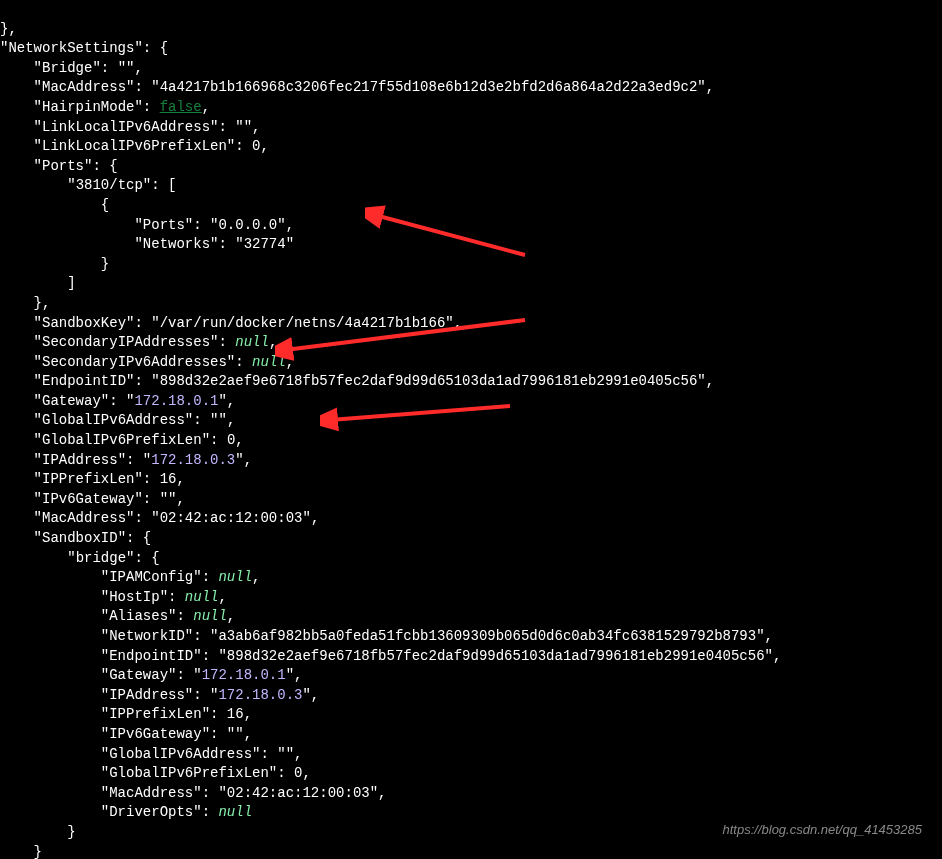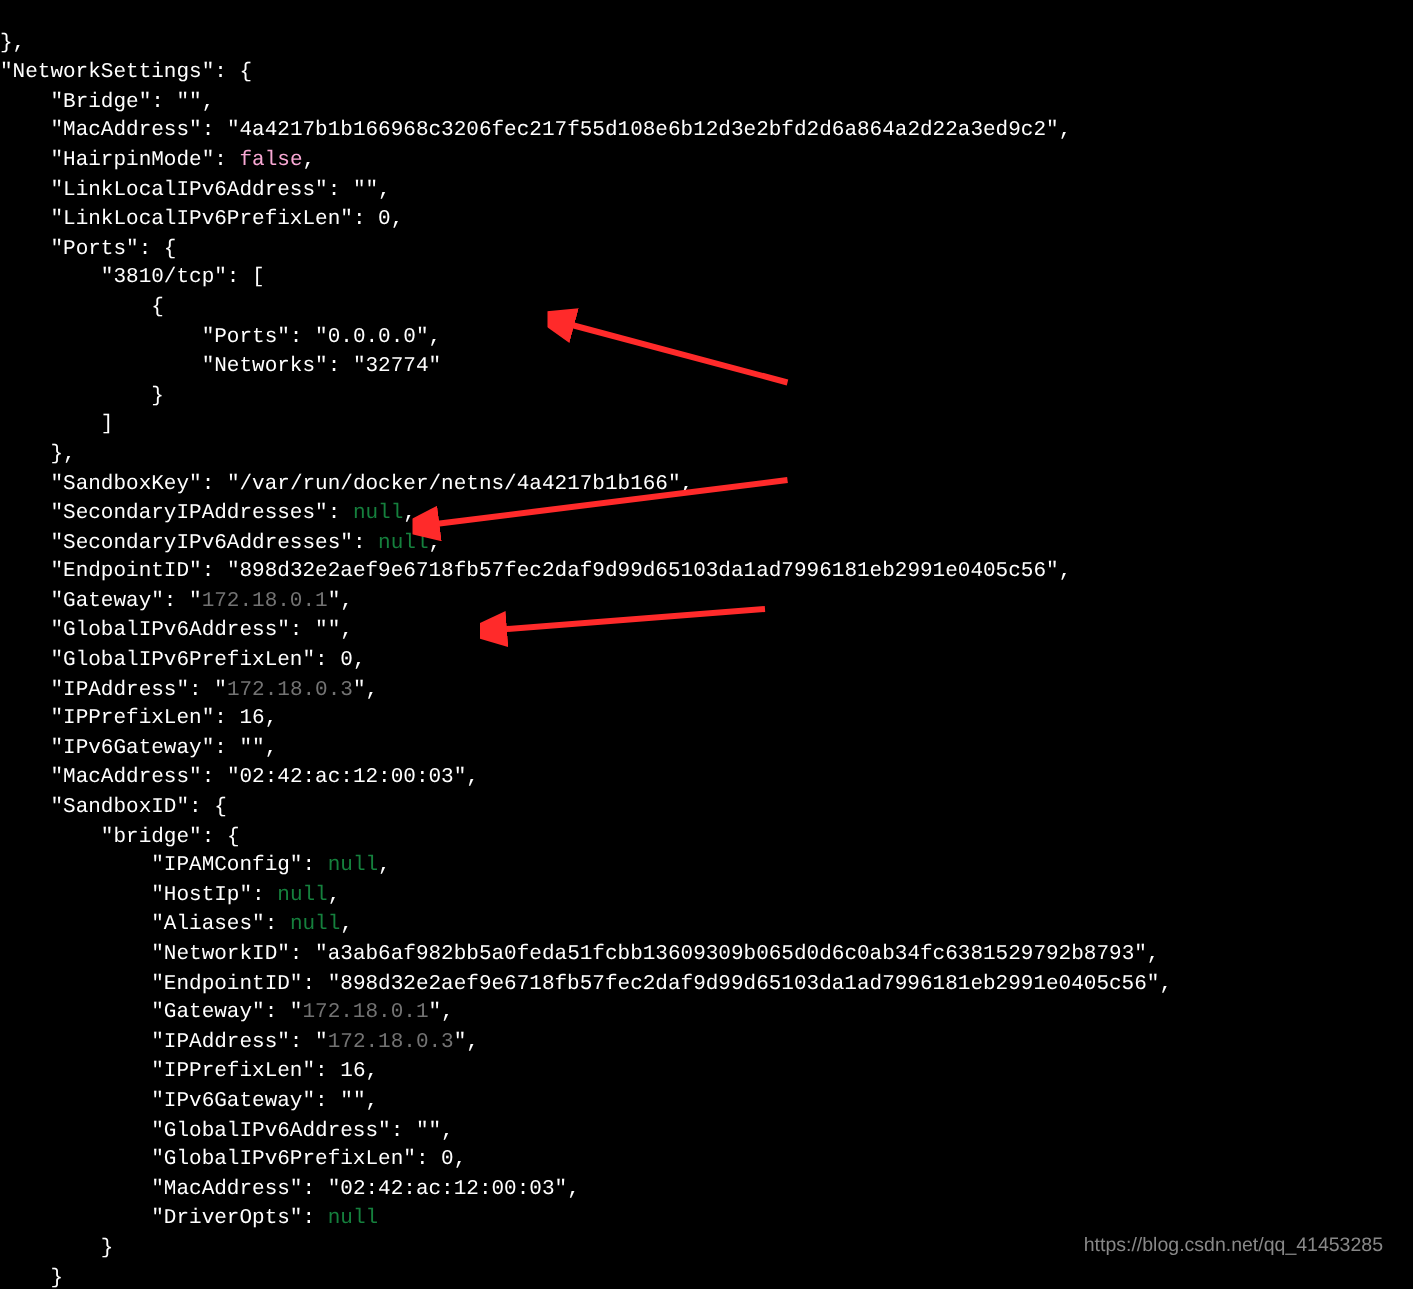--- a/index.html
+++ b/index.html
@@ -12,30 +12,31 @@
       padding: 0;
       width: 942px;
       height: 859px;
       position: relative;
       overflow: hidden;
     }
     .code-block {
       white-space: pre;
       padding: 0;
     }
-    .false { color: #f9a8d4; }
-    .null { color: #15803d; }
-    .ip { color: #737373; }
+    .false { color: #15803d; text-decoration: underline; }
+    .null { color: #86efac; font-style: italic; }
+    .ip { color: #c4b5fd; }
     .watermark {
       position: absolute;
       bottom: 20px;
       right: 20px;
       color: #888;
       font-size: 13px;
       font-family: Arial, sans-serif;
+      font-style: italic;
     }
     .arrow {
       position: absolute;
       pointer-events: none;
     }
   </style>
 </head>
 <body>
 
 <div class="code-block">

